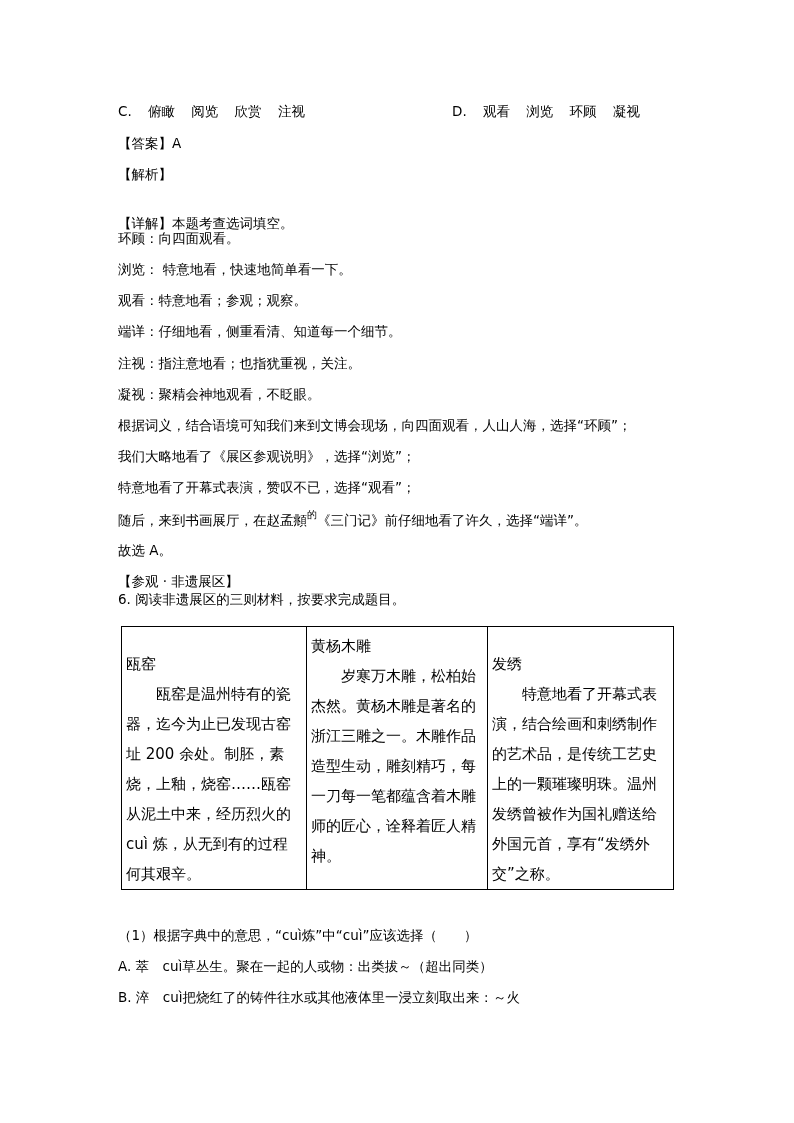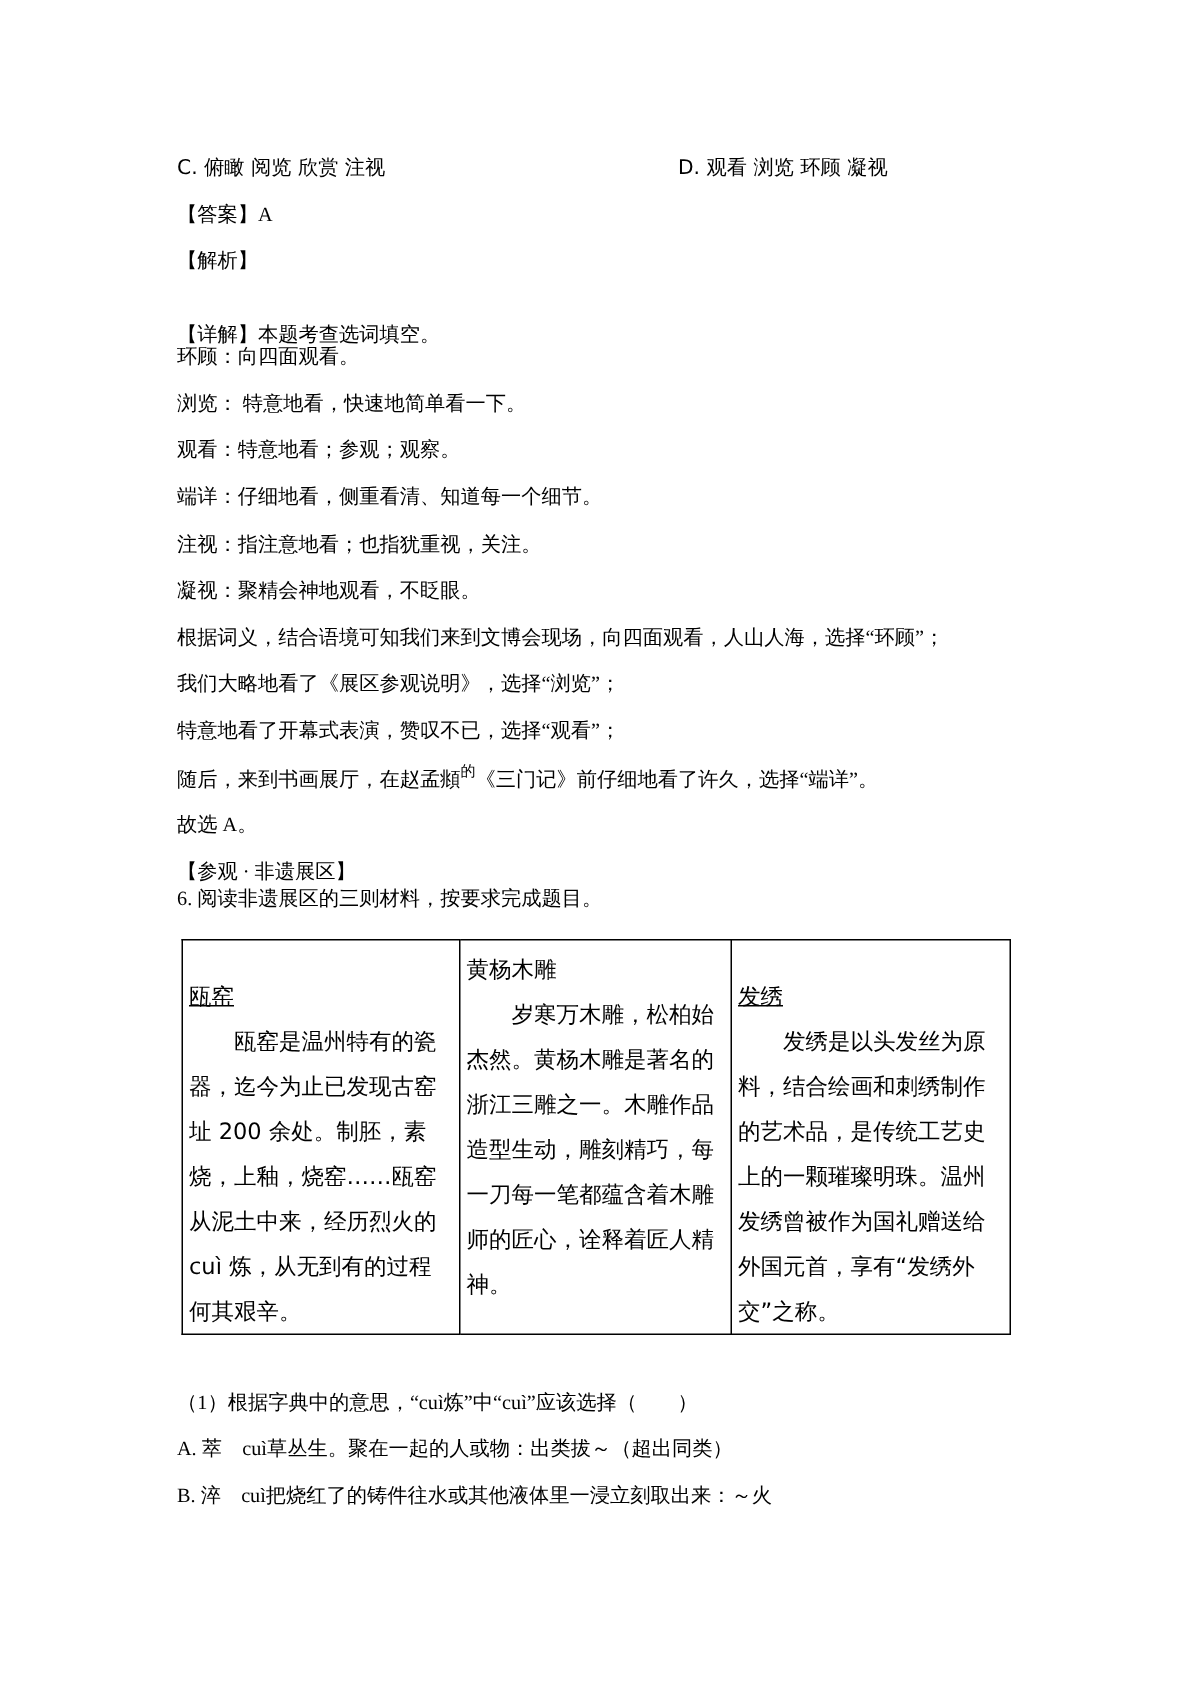--- a/index.html
+++ b/index.html
@@ -1,38 +1,38 @@
 <!DOCTYPE html>
 <html><head>
   <meta charset="utf-8">
   <style>
     html, body { margin: 0; padding: 0; background: #ffffff; }
     body {
       width: 794px; height: 1123px; position: relative; overflow: hidden;
       font-family: "DejaVu Sans", "Liberation Sans", sans-serif;
       color: #000000; font-size: 13.5px;
     }
-    .line { position: absolute; left: 118px; white-space: nowrap; line-height: 18px; font-family: Liberation Serif, serif; }
+    .line { position: absolute; left: 118px; white-space: nowrap; line-height: 18px; }
     .optC { position: absolute; left: 118px; top: 103px; }
     .optD { position: absolute; left: 452px; top: 103px; }
-    .opt span.w { }
+    .opt span.w { margin-left: 12px; }
     .opt span.w:first-of-type { margin-left: 4px; }
     .sup { font-size: 10px; position: relative; top: -7px; }
     table.mat {
       position: absolute; left: 121px; top: 626px;
       width: 553px; height: 262px; border-collapse: collapse;
       table-layout: fixed;
     }
     table.mat td {
       border: 1.5px solid #000; vertical-align: top; padding: 0 4px;
       font-size: 15px; line-height: 30px;
     }
     td .title { display: block; }
     td .body { display: block; text-indent: 2em; }
-    .c1 .title, .c3 .title { margin-top: 22px; text-decoration: underline; }
+    .c1 .title, .c3 .title { margin-top: 22px; }
     .c2 .title { margin-top: 4px; }
   </style>
 </head>
 <body>
 
 <div class="opt optC">
   <span>C.</span>
   <span class="w">俯瞰</span>
   <span class="w">阅览</span>
   <span class="w">欣赏</span>
@@ -77,21 +77,21 @@
     <td class="c1" style="width:176px">
       <span class="title">瓯窑</span>
       <span class="body">瓯窑是温州特有的瓷器，迄今为止已发现古窑址 200 余处。制胚，素烧，上釉，烧窑……瓯窑从泥土中来，经历烈火的 cuì 炼，从无到有的过程何其艰辛。</span>
     </td>
     <td class="c2" style="width:172px">
       <span class="title">黄杨木雕</span>
       <span class="body">岁寒万木雕，松柏始杰然。黄杨木雕是著名的浙江三雕之一。木雕作品造型生动，雕刻精巧，每一刀每一笔都蕴含着木雕师的匠心，诠释着匠人精神。</span>
     </td>
     <td class="c3">
       <span class="title">发绣</span>
-      <span class="body">发绣是以头发丝为原料，结合绘画和刺绣制作的艺术品，是传统工艺史上的一颗璀璨明珠。温州发绣曾被作为国礼赠送给外国元首，享有“发绣外交”之称。</span>
+      <span class="body">特意地看了开幕式表演，结合绘画和刺绣制作的艺术品，是传统工艺史上的一颗璀璨明珠。温州发绣曾被作为国礼赠送给外国元首，享有“发绣外交”之称。</span>
     </td>
   </tr>
 </tbody>
   </table>
 
 <div class="line" style="top:926px">（1）根据字典中的意思，“cuì炼”中“cuì”应该选择（　　）</div>
 <div class="line" style="top:957px">A. 萃　cuì草丛生。聚在一起的人或物：出类拔～（超出同类）</div>
 <div class="line" style="top:988px">B. 淬　cuì把烧红了的铸件往水或其他液体里一浸立刻取出来：～火</div>
 
 </body></html>

